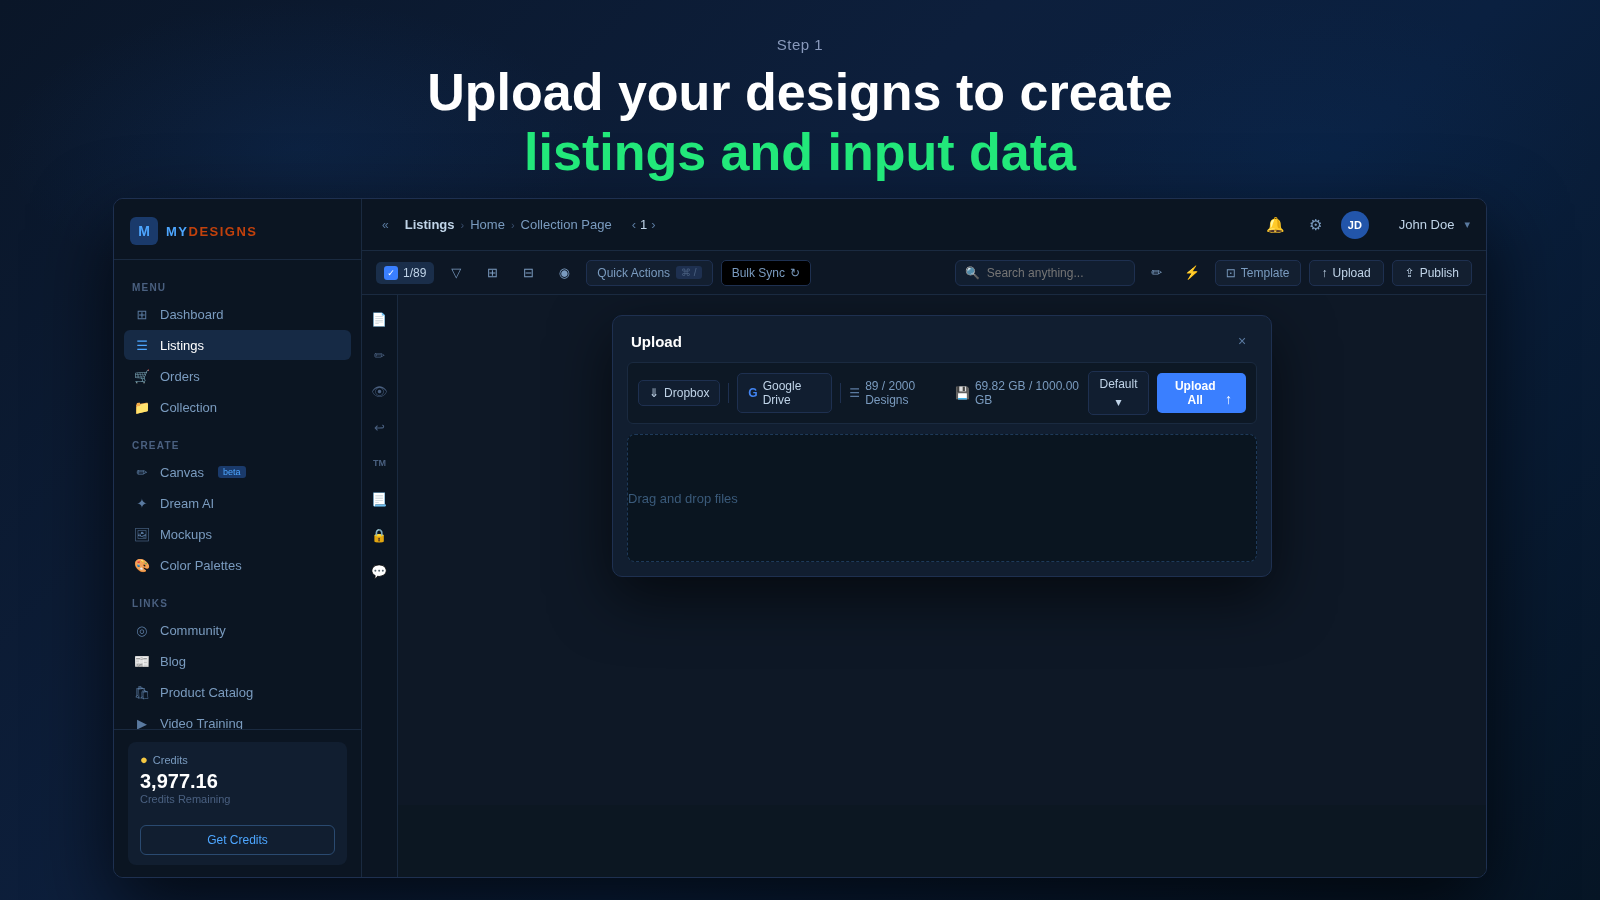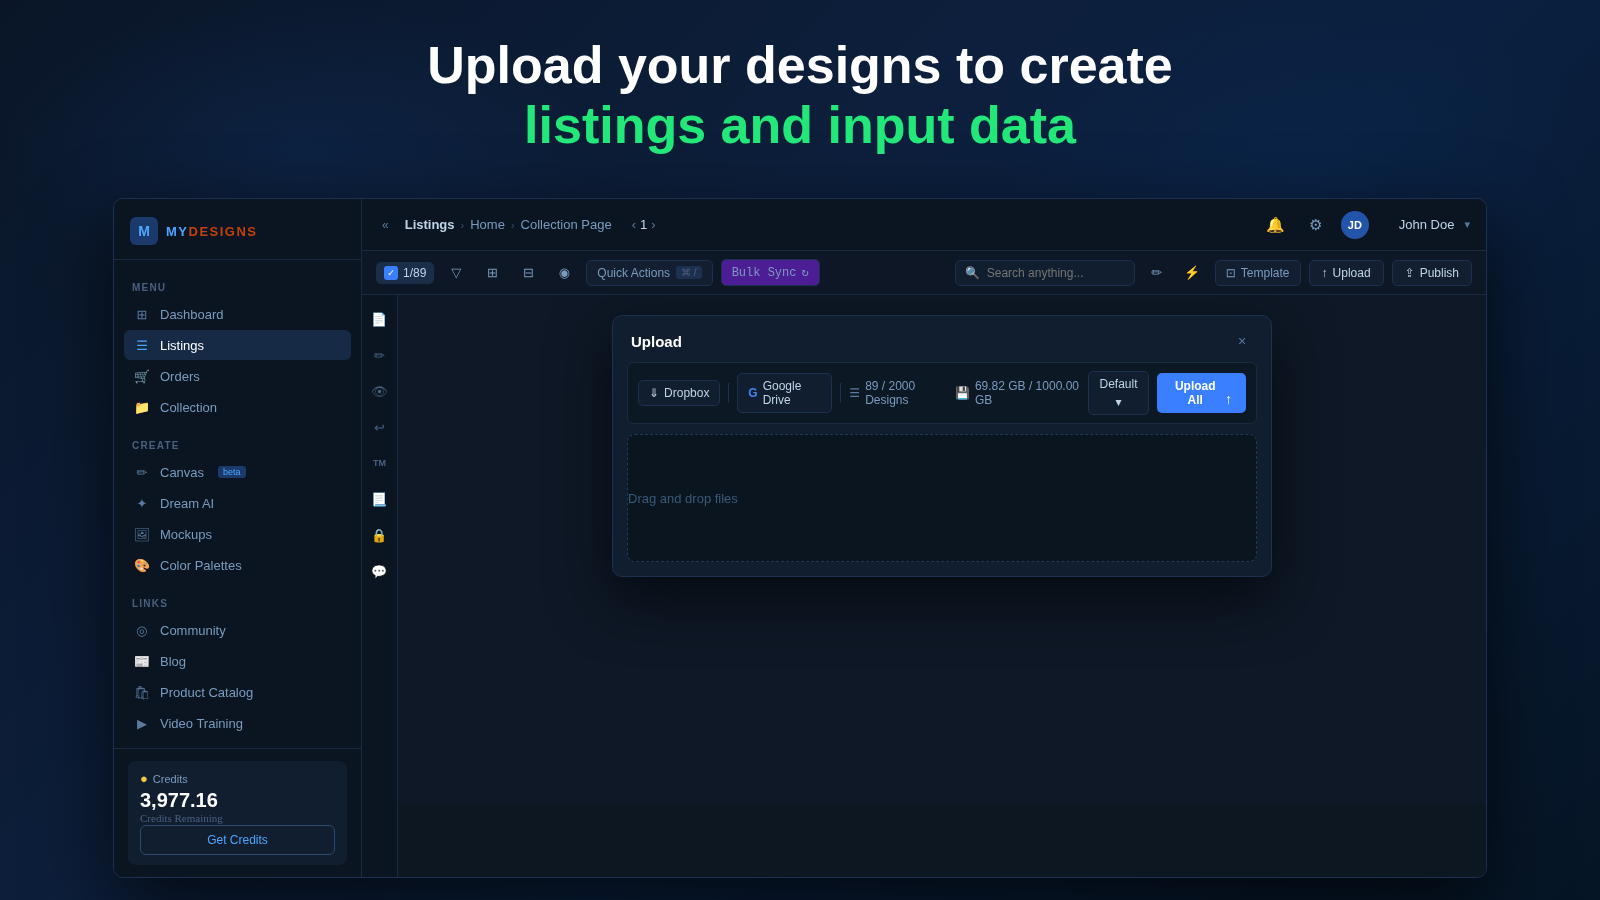--- a/index.html
+++ b/index.html
@@ -147,21 +147,21 @@
     }
     .credits-icon { color: #f5c842; font-size: 13px; }
     .credits-label-row {
       display: flex;
       align-items: center;
       gap: 5px;
       margin-bottom: 3px;
     }
     .credits-label { font-size: 11px; color: #7a9bbf; }
     .credits-amount { font-size: 20px; font-weight: 700; color: #ffffff; }
-    .credits-remaining { font-size: 11px; color: #4a6080; margin-bottom: 1px; font-family: Liberation Serif, serif; }
+    .credits-remaining { font-size: 11px; color: #4a6080; margin-bottom: 20px; }
     .get-credits-btn {
       width: 100%;
       padding: 7px;
       background: transparent;
       border: 1px solid #2a4a70;
       border-radius: 6px;
       color: #4da6ff;
       font-size: 12px;
       font-weight: 500;
       cursor: pointer;
@@ -303,26 +303,25 @@
       padding: 1px 5px;
       font-size: 10px;
       color: #4a6080;
     }
     .bulk-sync-btn {
       display: flex;
       align-items: center;
       gap: 5px;
       padding: 5px 10px;
       border-radius: 5px;
-      background: #4c1d95;
+      background: #000000;
       border: 1px solid #1e3050;
       color: #7a9bbf;
       font-size: 12px;
       cursor: pointer;
-      font-family: Liberation Mono, monospace;
     }
 
     .toolbar-spacer { flex: 1; }
 
     .search-bar {
       display: flex;
       align-items: center;
       background: #111e30;
       border: 1px solid #1e3050;
       border-radius: 6px;
@@ -565,20 +564,21 @@
       pointer-events: none;
     }
   </style>
 </head>
 <body>
 
 <div class="bg-glow-1"></div>
 <div class="bg-glow-2"></div>
 
 <div class="hero">
+  <div class="hero-step">Step 1</div>
   <span class="hero-title-white">Upload your designs to create</span>
   <span class="hero-title-green">listings and input data</span>
 </div>
 
 <div class="app-window">
 
   <div class="sidebar">
     <div class="sidebar-logo">
       <div class="logo-icon">M</div>
       <div class="logo-text">

